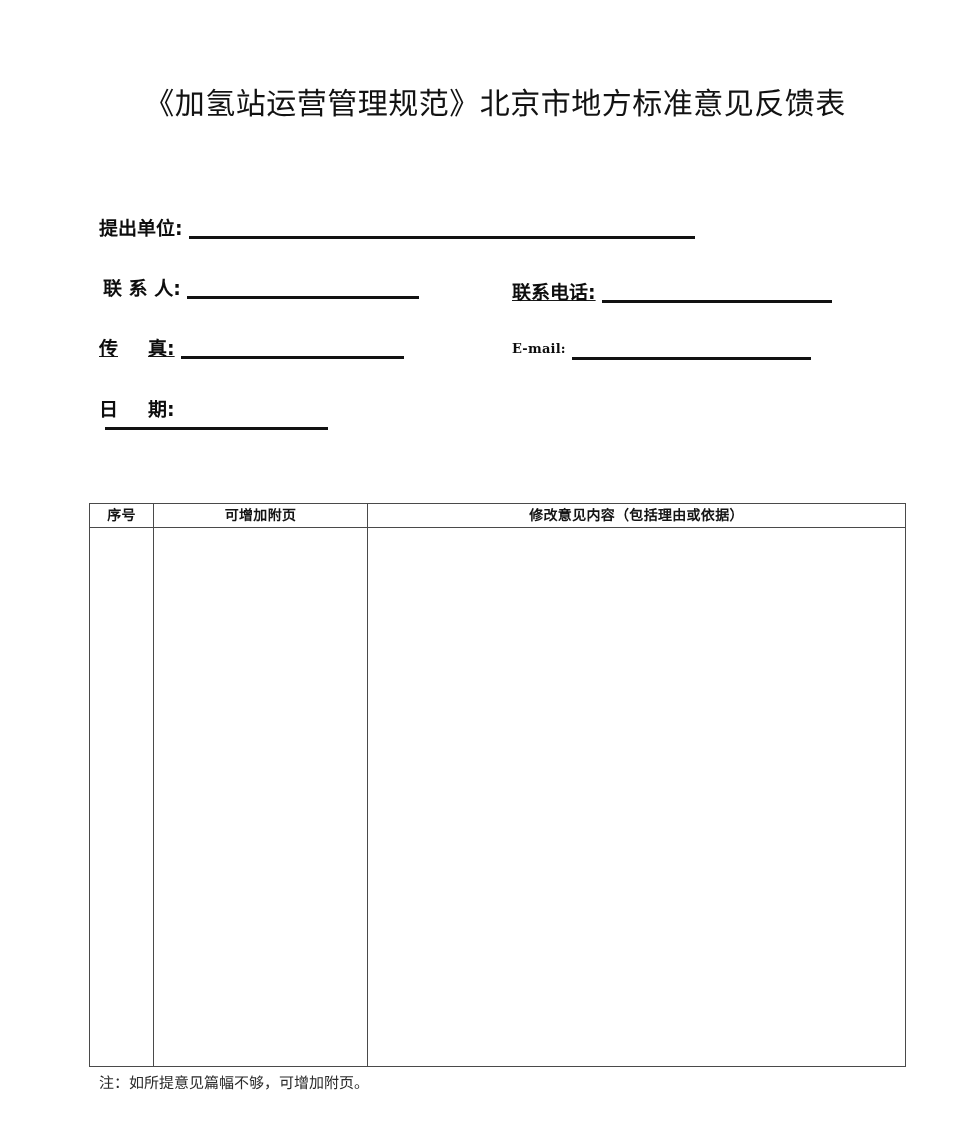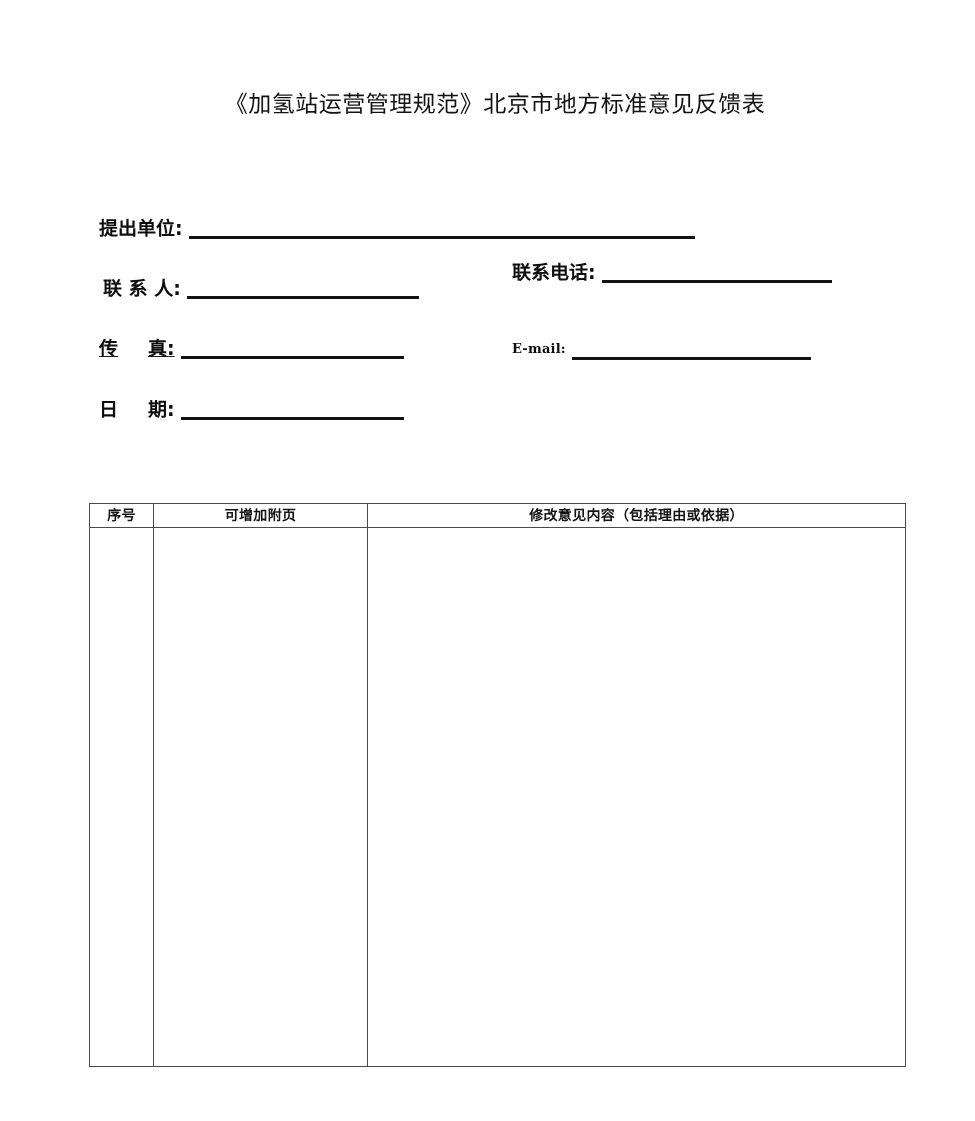--- a/index.html
+++ b/index.html
@@ -26,21 +26,21 @@
   }
 
   
   .doc-title {
     position: absolute;
     left: 100px;
     top: 78px;
     width: 790px;
     text-align: center;
     font-family: "DejaVu Serif", "Liberation Serif", serif;
-    font-size: 23px;
+    font-size: 30px;
     line-height: 52px;
     letter-spacing: 0.5px;
     font-weight: 500;
     color: #121212;
   }
 
   
   .form-block {
     position: absolute;
     left: 0;
@@ -144,38 +144,38 @@
     <div class="field" style="left:99px; top:216px;">
       <span class="field-label">提出单位:</span>
       <span class="blank-line" style="width:506px;"></span>
     </div>
 
     <div class="field" style="left:103px; top:276px;">
       <span class="field-label">联 系 人:</span>
       <span class="blank-line" style="width:232px;"></span>
     </div>
 
-    <div class="field" style="left:512px; top:260px;">
+    <div class="field" style="left:512px; top:280px;text-decoration:underline;">
       <span class="field-label">联系电话:</span>
       <span class="blank-line" style="width:230px;"></span>
     </div>
 
     <div class="field" style="left:99px; top:336px;text-decoration:underline;">
       <span class="field-label">
         <span>传</span><span class="sp-wide"></span><span>真</span><span>:</span>
       </span>
       <span class="blank-line" style="width:223px;"></span>
     </div>
 
     <div class="field" style="left:512px; top:337px;">
       <span class="field-label serif-label">E-mail:</span>
       <span class="blank-line" style="width:239px;"></span>
     </div>
 
-    <div class="field" style="left:99px; top:397px;">
+    <div class="field" style="left:99px; top:397px;flex-direction:column;">
       <span class="field-label">
         <span>日</span><span class="sp-wide"></span><span>期</span><span>:</span>
       </span>
       <span class="blank-line" style="width:223px;"></span>
     </div>
 
   </div>
 
   <table class="feedback-table">
     <thead>
@@ -187,14 +187,15 @@
     </thead>
     <tbody>
       <tr>
         <td class="body-cell col-seq"></td>
         <td class="body-cell col-clause"></td>
         <td class="body-cell col-opinion"></td>
       </tr>
     </tbody>
   </table>
 
+  <div class="footer-note">注：如所提意见篇幅不够，可增加附页。</div>
 
 </div>
 
 </body></html>

